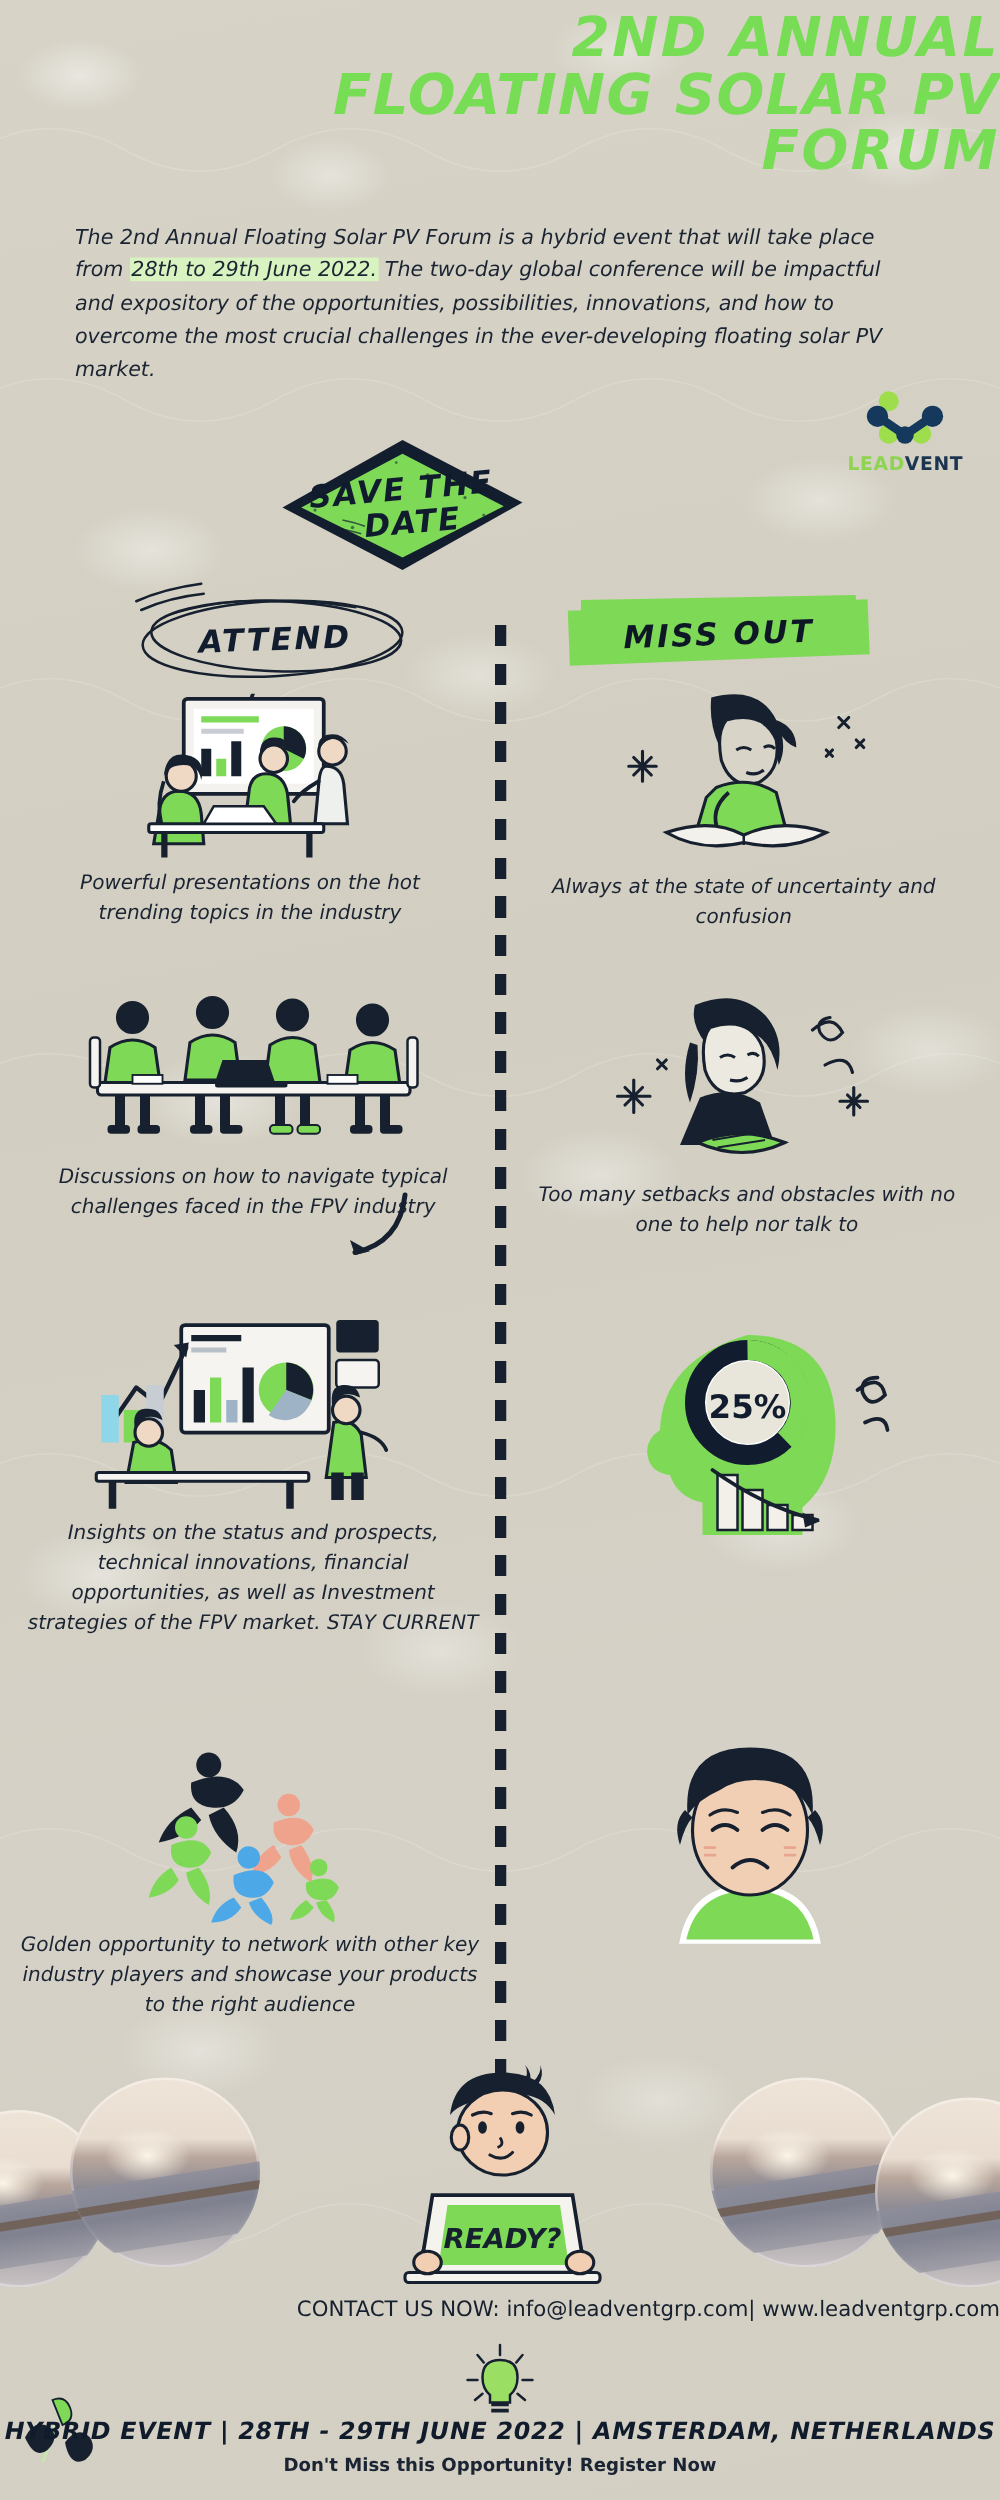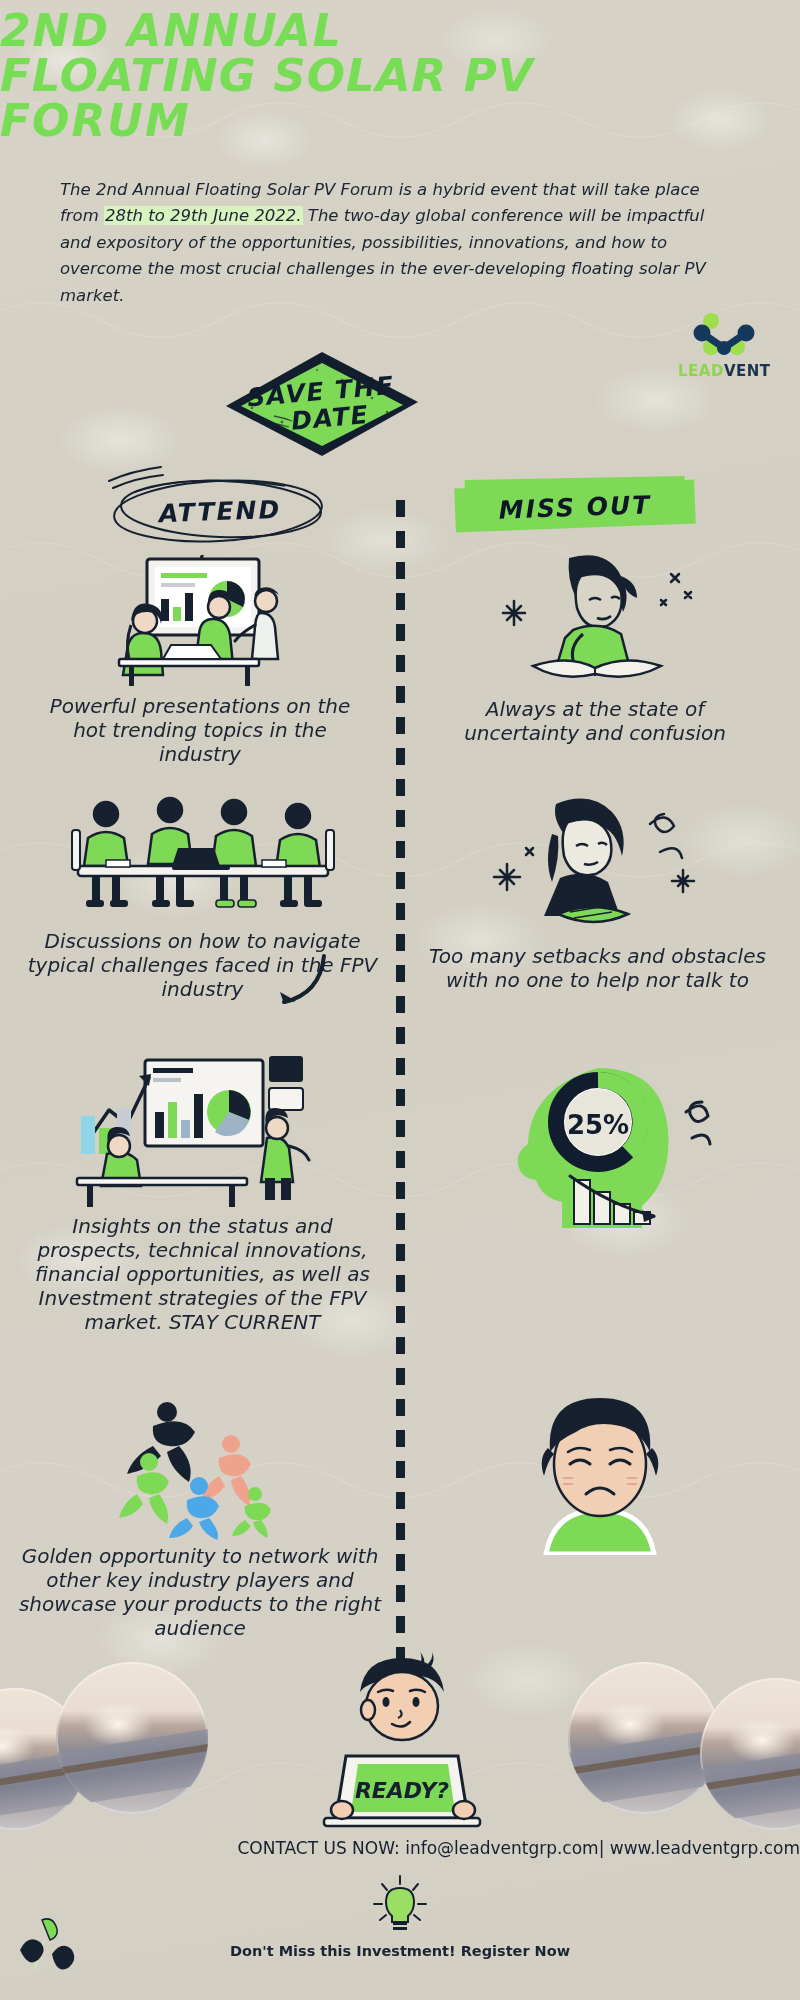--- a/index.html
+++ b/index.html
@@ -28,25 +28,26 @@
       radial-gradient(ellipse 95px 55px at 20% 82%, rgba(255,255,255,.36), rgba(255,255,255,0) 70%),
       radial-gradient(ellipse 95px 55px at 66% 84%, rgba(255,255,255,.32), rgba(255,255,255,0) 70%),
       linear-gradient(170deg,#d7d3c7 0%,#d2cec1 40%,#d5d1c6 70%,#d3cfc3 100%);
   }
   .bg-texture{
     position:absolute;inset:0;pointer-events:none;opacity:.5;
   }
 
   
   .title{
-    position:absolute;left:0;right:0;top:8px;text-align:left;
+    position:absolute;left:0;right:0;top:8px;text-align:right;
     font-family:"DejaVu Sans", sans-serif;
     font-weight:bold;font-style:italic;
     font-size:44px;line-height:45px;letter-spacing:2px;
     color:#77dd55;
+    padding-left:36px;
   }
   .title .ln{display:block;white-space:nowrap;}
   .title .ln2{font-size:45px;letter-spacing:1px;}
 
   .intro{
     position:absolute;left:60px;width:680px;top:160px;
     font-style:italic;
     font-family:"DejaVu Sans", sans-serif;
     font-size:16.5px;line-height:26.5px;color:#1b2433;
   }
@@ -96,21 +97,21 @@
   
   .divider{
     position:absolute;left:396px;top:500px;width:9px;height:1190px;
     background:repeating-linear-gradient(to bottom,#16202f 0px,#16202f 17px,transparent 17px,transparent 31px);
   }
 
   
   .cell{position:absolute;text-align:center;}
   .art{position:relative;margin:0 auto;}
   .cap{
-    font-style:italic;font-size:20px;line-height:24px;color:#1b2433;
+    font-style:italic;font-size:16px;line-height:24px;color:#1b2433;
     font-family:"DejaVu Sans", sans-serif;
   }
 
   
   .solar-photo{
     position:absolute;border-radius:50%;overflow:hidden;
     background:
       linear-gradient(180deg,#efe4d8 0%,#e9ddd2 32%,#b9a79c 42%,#8e8b93 58%,#c9c3c4 100%);
     box-shadow:0 0 0 2px rgba(255,255,255,.35) inset;
   }
@@ -609,16 +610,17 @@
   <svg style="position:absolute;left:8px;top:1910px;" width="80" height="80">
     <g>
       <path d="M34 10 q10 -4 14 6 q4 10 -6 14 l-8 -20z" fill="#7ed957" stroke="#16202f" stroke-width="1.5"></path>
       <path d="M36 30 q-4 16 -10 30" stroke="#c8e5b0" stroke-width="2.5" fill="none"></path>
       <path d="M12 40 q8 -16 20 -8 q8 8 -2 18 q-10 8 -18 -10z" fill="#16202f"></path>
       <path d="M44 44 q10 -14 20 -4 q6 10 -4 18 q-12 6 -16 -14z" fill="#16202f"></path>
     </g>
   </svg>
 
   <div class="footerbar">
-    <div class="footer-sub">Don't Miss this Investment!  Register Now</div>
+    <div class="footer-main">HYBRID EVENT | 28TH - 29TH JUNE 2022 | AMSTERDAM, NETHERLANDS</div>
+    <div class="footer-sub">Don't Miss this Opportunity!  Register Now</div>
   </div>
 
 </div>
 
 </body></html>

